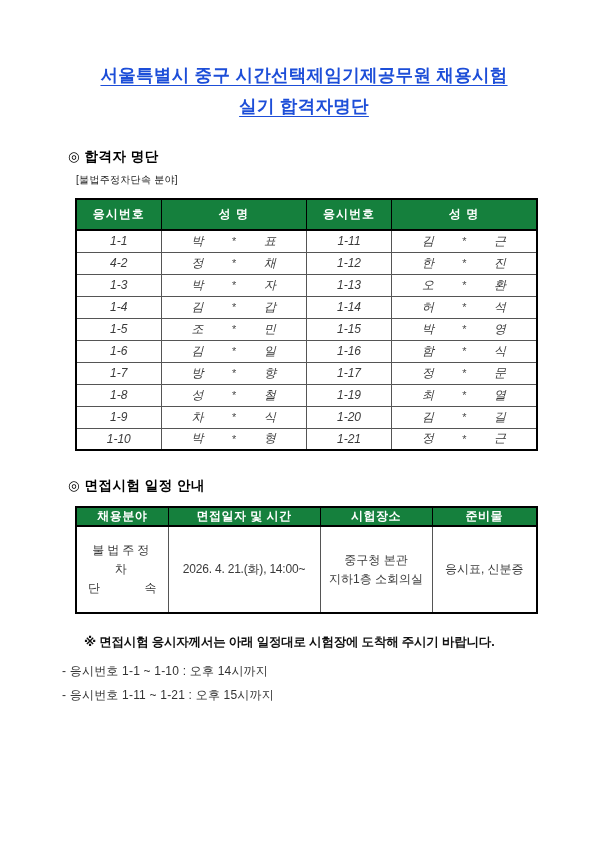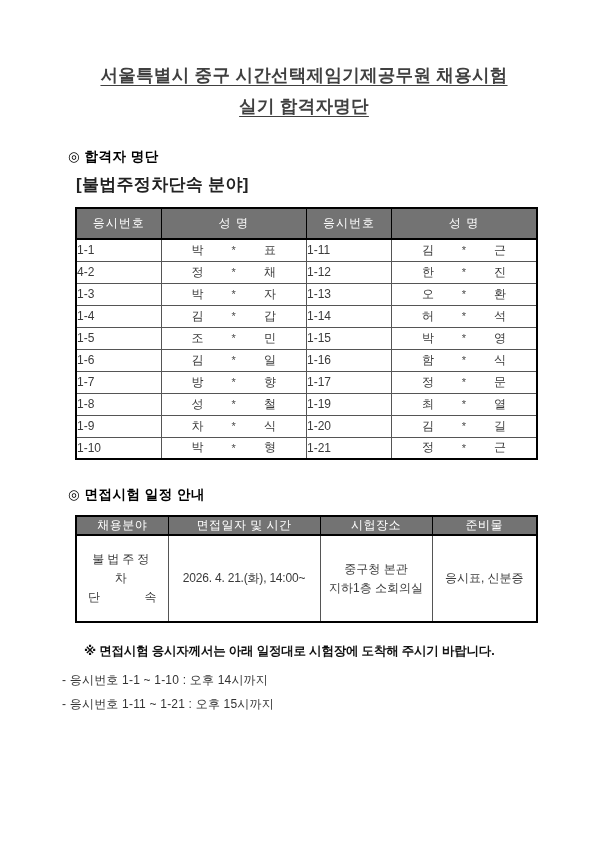--- a/index.html
+++ b/index.html
@@ -9,48 +9,48 @@
     font-family: "Liberation Sans", "DejaVu Sans", sans-serif;
     color: #1a1a1a;
     position: relative;
     overflow: hidden;
   }
   .page { width: 608px; height: 860px; background: #fff; position: relative; }
 
   
   .title-block { padding-top: 60px; text-align: center; }
   .title-line {
-    font-size: 17.5px; font-weight: bold; color: #404040;
+    font-size: 17.5px; font-weight: bold; color: #1d4ed8;
     text-decoration: underline; text-underline-offset: 4px;
     line-height: 31px; letter-spacing: 0.3px;
   }
 
   
   .section-heading {
     font-size: 13.5px; font-weight: bold; color: #000000;
     margin: 26px 0 0 68px; letter-spacing: 0.5px;
   }
   .category-label {
-    font-size: 17px; font-weight: bold; color: #222;
+    font-size: 10px; font-weight: normal; color: #222;
     margin: 7px 0 0 76px; letter-spacing: 0.3px;
   }
 
   
   table { border-collapse: collapse; table-layout: fixed; }
   .doc-table { margin: 11px 0 0 75px; width: 461px; border: 2px solid #000; }
   .doc-table th {
-    background: #737373; color: #FFFFFF;
-    font-size: 12px; font-weight: normal; letter-spacing: 1px;
+    background: #15803d; color: #FFFFFF;
+    font-size: 12px; font-weight: bold; letter-spacing: 1px;
     border: 1px solid #000; border-bottom: 2.5px solid #000;
     text-align: center; vertical-align: middle;
   }
   .pass-table th { height: 31px; }
   .pass-table td {
     height: 22px; font-size: 12px; color: #3a3a3a;
-    border: 1px solid #555; vertical-align: middle;
+    border: 1px solid #555; text-align: center; vertical-align: middle; font-style: italic;
   }
   .pass-table col.c-num { width: 85px; }
   .pass-table col.c-name { width: 145.5px; }
   .pass-table td.name-cell > span {
     display: inline-block;
   }
   .pass-table td.name-cell {
     padding: 0 30px;
   }
   .pass-table td.name-cell .spread {

